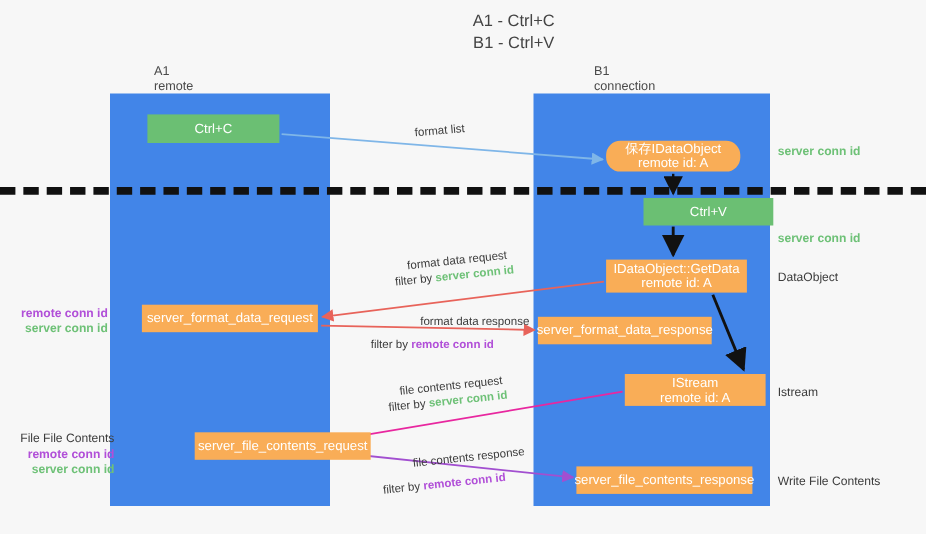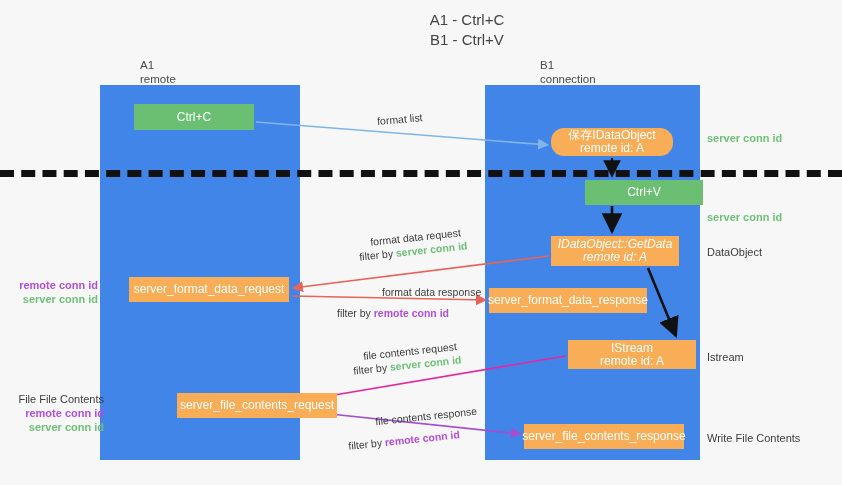--- a/index.html
+++ b/index.html
@@ -46,21 +46,21 @@
     align-items:center;justify-content:center;
     color:#ffffff;font-size:12px;line-height:13px;
     text-align:center;padding:2px 6px;
   }
   .box.orange{background:#f9ad57;}
   .box.green{background:#6bbf73;}
 
   #box-ctrlc{left:134px;top:104px;width:120px;height:26px;}
   #box-save{left:551px;top:128px;width:122px;height:28px;border-radius:13px;}
   #box-ctrlv{left:554px;top:180px;width:118px;height:25px;margin-left:31px;}
-  #box-getdata{left:551px;top:236px;width:128px;height:30px;font-style:italic;}
+  #box-getdata{left:551px;top:236px;width:128px;height:30px;}
   #box-fmtreq{left:129px;top:277px;width:160px;height:25px;}
   #box-fmtresp{left:489px;top:288px;width:158px;height:25px;}
   #box-istream{left:568px;top:340px;width:128px;height:29px;}
   #box-filereq{left:129px;top:393px;width:160px;height:25px;margin-left:48px;}
   #box-fileresp{left:524px;top:424px;width:160px;height:25px;}
 
   
   .annot{font-size:11px;line-height:14px;}
   .green-t{color:#6ec177;font-weight:bold;}
   .purple-t{color:#b14fd8;font-weight:bold;}

